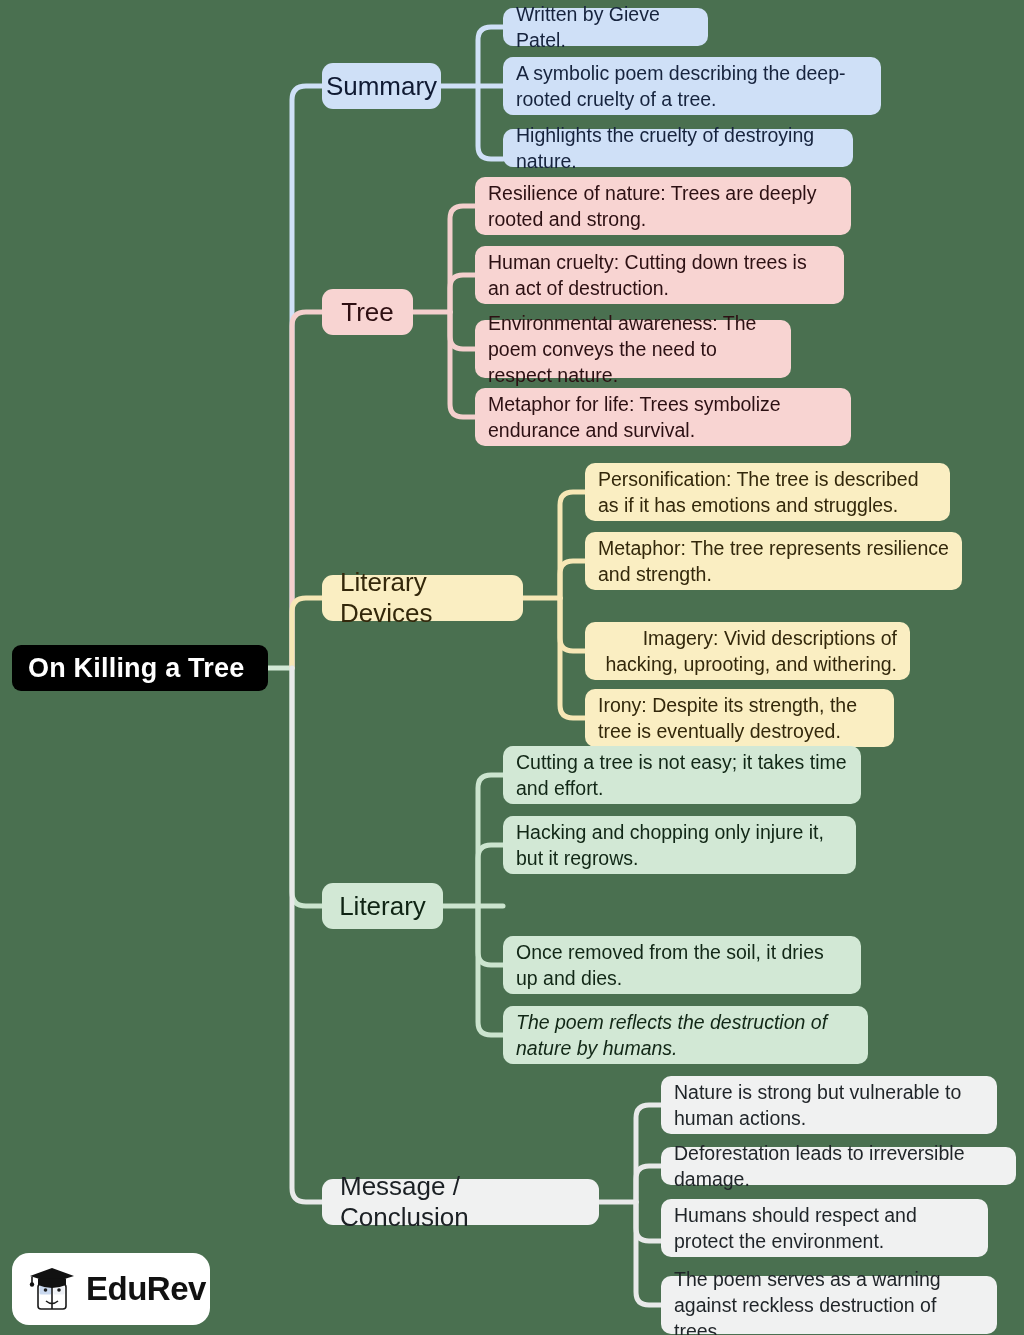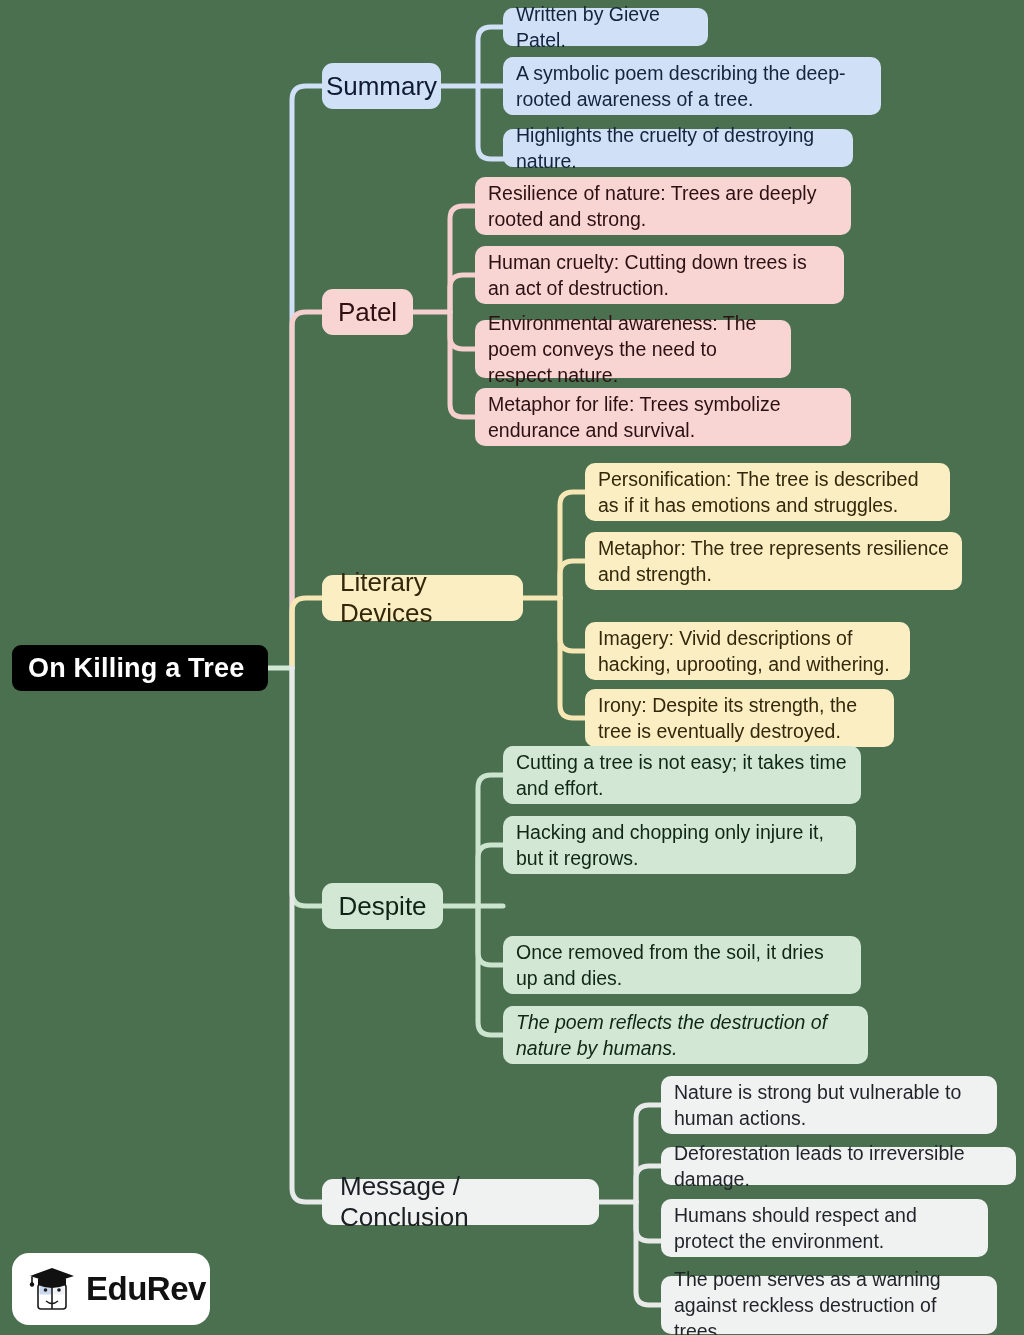--- a/index.html
+++ b/index.html
@@ -154,38 +154,38 @@
         <path d="M636 1202 V1292 Q636 1305 649 1305 H661"></path>
       </g>
     </g>
   </svg>
 
   <div class="node root" style="left:12px; top:645px; width:256px; height:46px;">On Killing a Tree</div>
 
   <div class="node branch branch-overview" style="left:322px; top:63px; width:119px; height:46px;">Summary</div>
 
   <div class="node leaf leaf-overview" style="left:503px; top:8px; width:205px; height:38px;">Written by Gieve Patel.</div>
-  <div class="node leaf leaf-overview" style="left:503px; top:57px; width:378px; height:58px;">A symbolic poem describing the deep-rooted awareness of a tree.</div>
+  <div class="node leaf leaf-overview" style="left:503px; top:57px; width:378px; height:58px;">A symbolic poem describing the deep-rooted cruelty of a tree.</div>
   <div class="node leaf leaf-overview" style="left:503px; top:129px; width:350px; height:38px;">Highlights the cruelty of destroying nature.</div>
 
-  <div class="node branch branch-theme" style="left:322px; top:289px; width:91px; height:46px;">Patel</div>
+  <div class="node branch branch-theme" style="left:322px; top:289px; width:91px; height:46px;">Tree</div>
 
   <div class="node leaf leaf-theme" style="left:475px; top:177px; width:376px; height:58px;">Resilience of nature: Trees are deeply rooted and strong.</div>
   <div class="node leaf leaf-theme" style="left:475px; top:246px; width:369px; height:58px;">Human cruelty: Cutting down trees is an act of destruction.</div>
   <div class="node leaf leaf-theme" style="left:475px; top:320px; width:316px; height:58px;">Environmental awareness: The poem conveys the need to respect nature.</div>
   <div class="node leaf leaf-theme" style="left:475px; top:388px; width:376px; height:58px;">Metaphor for life: Trees symbolize endurance and survival.</div>
 
   <div class="node branch branch-literary" style="left:322px; top:575px; width:201px; height:46px;">Literary Devices</div>
 
   <div class="node leaf leaf-literary" style="left:585px; top:463px; width:365px; height:58px;">Personification: The tree is described as if it has emotions and struggles.</div>
   <div class="node leaf leaf-literary" style="left:585px; top:532px; width:377px; height:58px;">Metaphor: The tree represents resilience and strength.</div>
-  <div class="node leaf leaf-literary" style="left:585px; top:622px; width:325px; height:58px;">Imagery: Vivid descriptions of hacking, uprooting, and withering.</div>
+  <div class="node leaf leaf-literary" style="left:585px; top:622px; width:325px; height:58px;text-align:right;">Imagery: Vivid descriptions of hacking, uprooting, and withering.</div>
   <div class="node leaf leaf-literary" style="left:585px; top:689px; width:309px; height:58px;">Irony: Despite its strength, the tree is eventually destroyed.</div>
 
-  <div class="node branch branch-summary" style="left:322px; top:883px; width:121px; height:46px;">Despite</div>
+  <div class="node branch branch-summary" style="left:322px; top:883px; width:121px; height:46px;">Literary</div>
 
   <div class="node leaf leaf-summary" style="left:503px; top:746px; width:358px; height:58px;">Cutting a tree is not easy; it takes time and effort.</div>
   <div class="node leaf leaf-summary" style="left:503px; top:816px; width:353px; height:58px;">Hacking and chopping only injure it, but it regrows.</div>
   <div class="node leaf leaf-summary" style="left:503px; top:936px; width:358px; height:58px;">Once removed from the soil, it dries up and dies.</div>
   <div class="node leaf leaf-summary" style="left:503px; top:1006px; width:365px; height:58px;font-style:italic;">The poem reflects the destruction of nature by humans.</div>
 
   <div class="node branch branch-message" style="left:322px; top:1179px; width:277px; height:46px;">Message / Conclusion</div>
 
   <div class="node leaf leaf-message" style="left:661px; top:1076px; width:336px; height:58px;">Nature is strong but vulnerable to human actions.</div>
   <div class="node leaf leaf-message" style="left:661px; top:1147px; width:355px; height:38px;">Deforestation leads to irreversible damage.</div>

